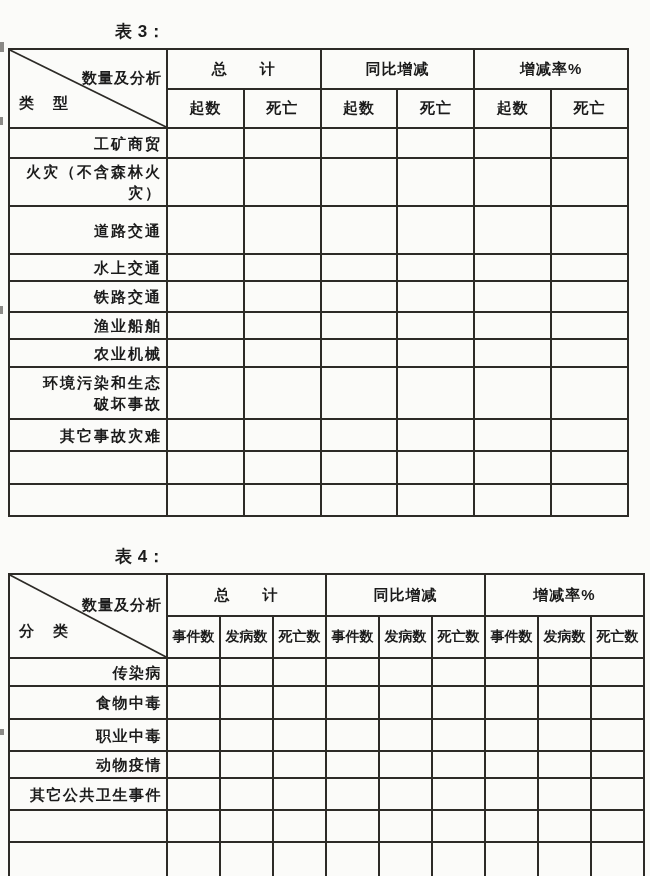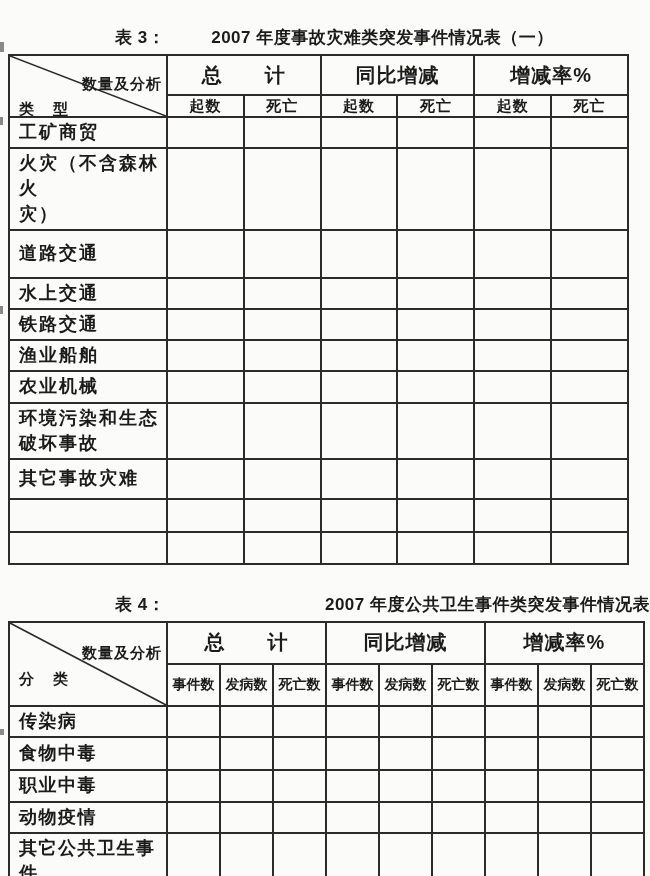--- a/index.html
+++ b/index.html
@@ -13,21 +13,21 @@
   }
   .caption {
     display:flex;
     margin-left:115px;
     gap:46px;
     font-size:17px;
     font-weight:700;
     letter-spacing:0.5px;
     white-space:nowrap;
   }
-  .caption-1 { padding-top:26px; }
+  .caption-1 { padding-top:20px; }
   .caption-2 { margin-top:28px;justify-content:space-between; }
   table {
     border-collapse:collapse;
     table-layout:fixed;
     margin-left:8px;
     margin-top:5px;
   }
   .t3 { width:621px; }
   .t4 { width:637px; }
   td {
@@ -39,27 +39,27 @@
     overflow:hidden;
   }
   .corner { position:relative; }
   .corner svg { position:absolute; left:0; top:0; width:100%; height:100%; display:block; }
   .c-tr { position:absolute; right:4px; font-size:15px; letter-spacing:1px; white-space:nowrap; }
   .c-bl { position:absolute; left:9px; font-size:15px; white-space:nowrap; }
   .t3 .c-tr { top:19px; }
   .t3 .c-bl { top:44px; letter-spacing:2px; }
   .t4 .c-tr { top:21px; }
   .t4 .c-bl { top:47px; letter-spacing:2px; }
-  .group { font-size:20px; letter-spacing:1px; }
+  .group { font-size:15px; letter-spacing:1px; }
   .t3 .sub { font-size:15px; letter-spacing:1px; }
   .t4 .sub { font-size:14px; letter-spacing:0;border-radius:13px; }
   .lbl {
-    text-align:left;
+    text-align:right;
     padding:2px 4px 2px 9px;
-    font-size:18px;
+    font-size:15px;
     letter-spacing:2px;
     white-space:pre-line;
     line-height:1.4;
   }
   .t4 .lbl { letter-spacing:1.5px; }
   .artifact { position:absolute; left:0; background:#4e4c48; opacity:0.65; }
   .a1 { top:42px;  width:4px; height:10px; }
   .a2 { top:117px; width:3px; height:8px; }
   .a3 { top:306px; width:3px; height:8px; }
   .a4 { top:729px; width:4px; height:6px; }
@@ -67,21 +67,20 @@
 </head>
 <body>
 
 <div class="artifact a1"></div>
 <div class="artifact a2"></div>
 <div class="artifact a3"></div>
 <div class="artifact a4"></div>
 
 <div class="caption caption-1">
   <span>表 3：</span>
-  <span>2007 年度事故灾难类突发事件情况表（一）</span>
 </div>
 
 <table class="t3">
   <colgroup>
     <col style="width:158px">
     <col>
       <col>
       <col>
       <col>
       <col>
@@ -93,21 +92,21 @@
         <svg viewBox="0 0 100 100" preserveAspectRatio="none">
           <line x1="0" y1="0" x2="100" y2="100" stroke="#2d2b27" stroke-width="1.6" vector-effect="non-scaling-stroke"></line>
         </svg>
         <span class="c-tr">数量及分析</span>
         <span class="c-bl">类　型</span>
       </td>
       <td class="group" colspan="2">总　　计</td>
       <td class="group" colspan="2">同比增减</td>
       <td class="group" colspan="2">增减率%</td>
     </tr>
-    <tr style="height:22px">
+    <tr style="height:39px">
       <td class="sub">起数</td>
       <td class="sub">死亡</td>
       <td class="sub">起数</td>
       <td class="sub">死亡</td>
       <td class="sub">起数</td>
       <td class="sub">死亡</td>
     </tr>
   </thead>
   <tbody>
     <tr style="height:30px">
@@ -177,21 +176,21 @@
     <tr style="height:52px">
       <td class="lbl">环境污染和生态
 破坏事故</td>
     <td></td>
         <td></td>
         <td></td>
         <td></td>
         <td></td>
         <td></td>
       </tr>
-    <tr style="height:40px">
+    <tr style="height:32px">
       <td class="lbl">其它事故灾难</td>
     <td></td>
         <td></td>
         <td></td>
         <td></td>
         <td></td>
         <td></td>
       </tr>
     <tr style="height:33px">
       <td class="lbl"></td>
@@ -209,21 +208,20 @@
         <td></td>
         <td></td>
         <td></td>
         <td></td>
       </tr>
   </tbody>
 </table>
 
 <div class="caption caption-2">
   <span>表 4：</span>
-  <span>2007 年度公共卫生事件类突发事件情况表</span>
 </div>
 
 <table class="t4">
   <colgroup>
     <col style="width:158px">
     <col>
       <col>
       <col>
       <col>
       <col>

